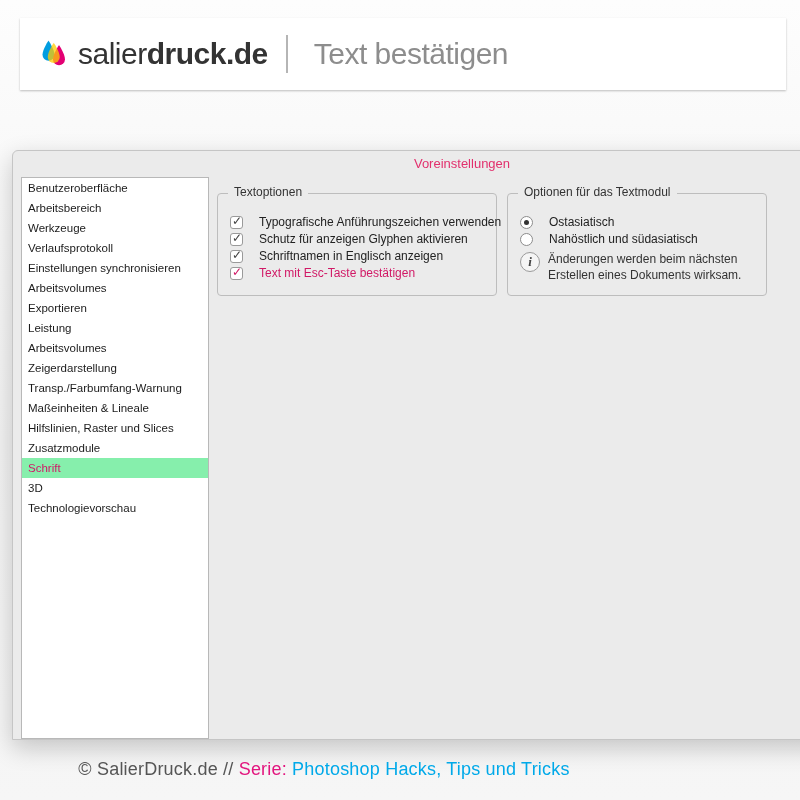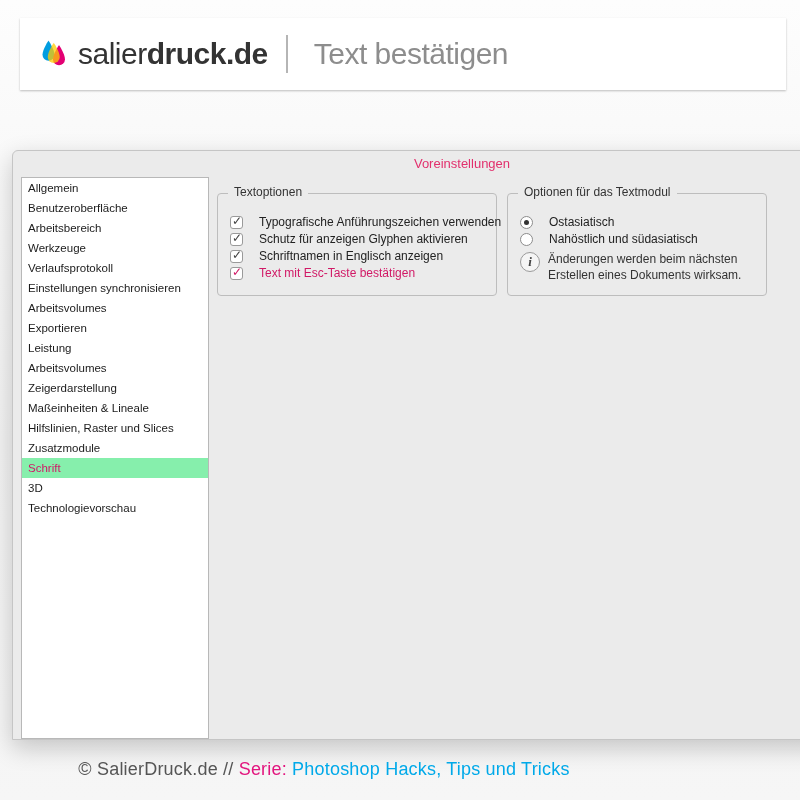--- a/index.html
+++ b/index.html
@@ -180,31 +180,31 @@
   </div>
   <div class="vline"></div>
   <div class="subtitle">Text bestätigen</div>
 </div>
 
 <div class="prefs-wrap">
   <div class="prefs-title">Voreinstellungen</div>
   <div class="prefs-body">
 
     <div class="sidebar" id="sidebar">
-        <div class="side-item">Allgemein</div>
         <div class="side-item">Benutzeroberfläche</div>
         <div class="side-item">Arbeitsbereich</div>
         <div class="side-item">Werkzeuge</div>
         <div class="side-item">Verlaufsprotokoll</div>
         <div class="side-item">Einstellungen synchronisieren</div>
         <div class="side-item">Arbeitsvolumes</div>
         <div class="side-item">Exportieren</div>
         <div class="side-item">Leistung</div>
         <div class="side-item">Arbeitsvolumes</div>
         <div class="side-item">Zeigerdarstellung</div>
+        <div class="side-item">Transp./Farbumfang-Warnung</div>
         <div class="side-item">Maßeinheiten &amp; Lineale</div>
         <div class="side-item">Hilfslinien, Raster und Slices</div>
         <div class="side-item">Zusatzmodule</div>
         <div class="side-item selected">Schrift</div>
         <div class="side-item">3D</div>
         <div class="side-item">Technologievorschau</div>
       </div>
 
     <div class="panels">
 

